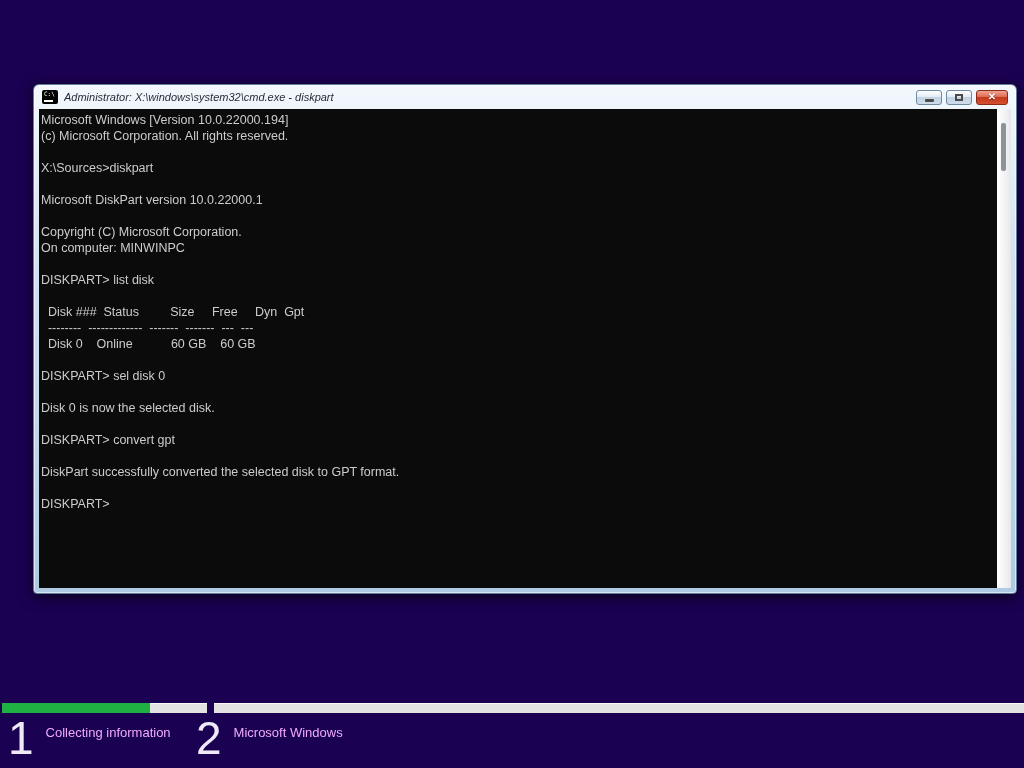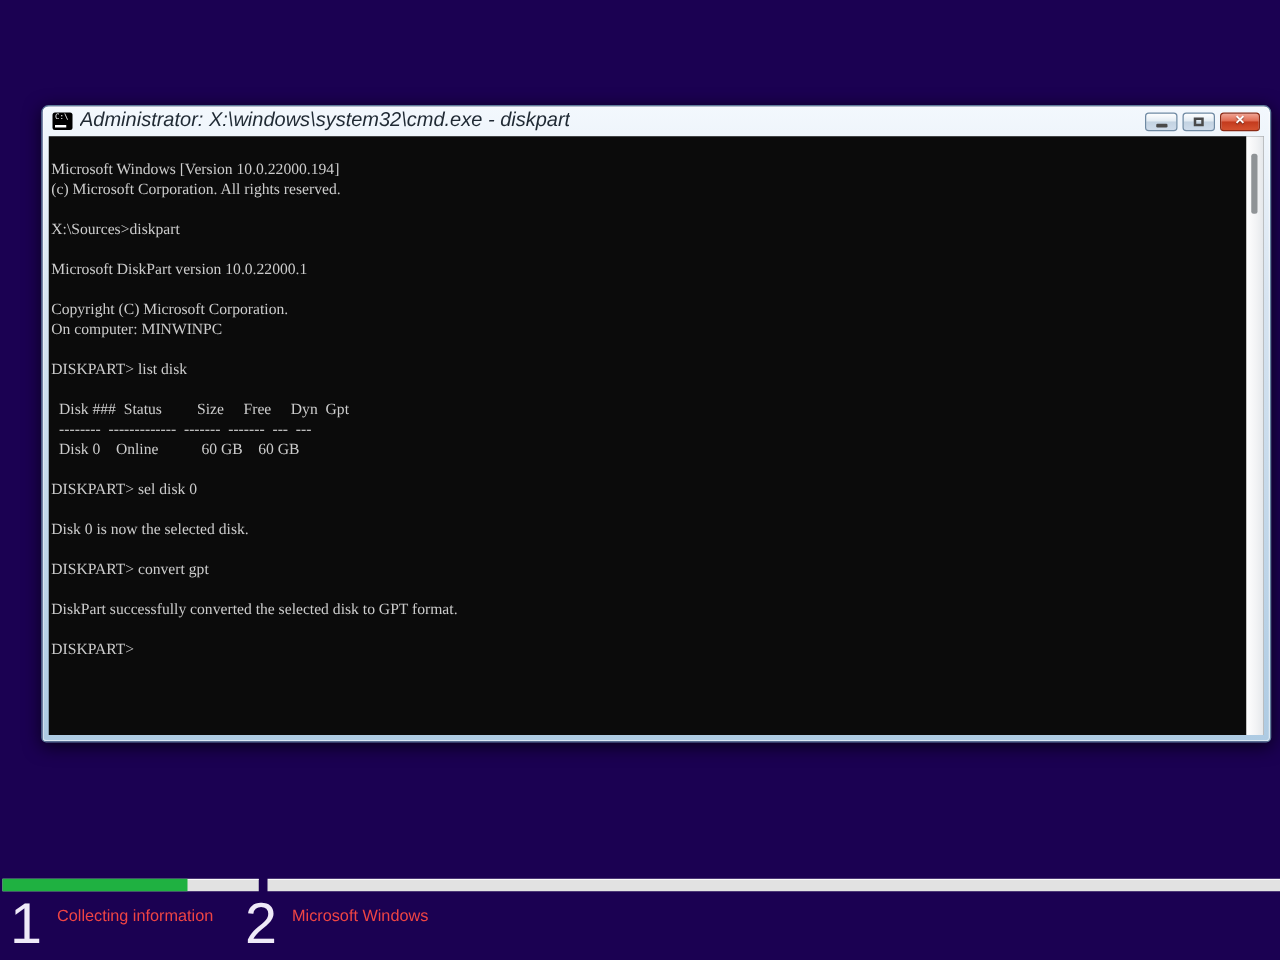--- a/index.html
+++ b/index.html
@@ -30,21 +30,21 @@
   }
   .cmd-icon .prompt {
     position:absolute; left:2px; top:1px;
     color:#fff; font-family:"DejaVu Sans Mono", monospace;
     font-size:6px; line-height:6px; letter-spacing:0;
   }
   .cmd-icon .bar {
     position:absolute; left:2px; bottom:2px; width:9px; height:2px; background:#fff;
   }
   .title-text {
-    font-size:16px; font-style:italic; color:#1f2933;
+    font-size:11px; font-style:italic; color:#1f2933;
     white-space:nowrap; overflow:hidden;
   }
   .win-buttons { margin-left:auto; display:flex; gap:4px; margin-right:3px; }
   .win-btn {
     height:15px; border-radius:3px;
     border:1px solid #6f8aa3;
     display:flex; align-items:center; justify-content:center;
     font-size:9px; line-height:1; cursor:default;
   }
   .btn-min, .btn-max {
@@ -64,22 +64,22 @@
     text-shadow:0 1px 1px rgba(0,0,0,0.5);
   }
 
   .console {
     display:flex;
     height:479px;
     background: var(--console-bg, #0b0b0b);
   }
   .console pre {
     flex:1;
-    padding:18px 0 0 2px;
-    font-family:Liberation Serif, serif;
+    padding:3px 0 0 2px;
+    font-family:Liberation Sans, sans-serif;
     font-size:12.5px;
     line-height:16px;
     color: var(--console-text, #cccccc);
     white-space:pre;
     overflow:hidden;
   }
   .scrollbar {
     width:14px; position:relative; flex:0 0 auto;
     background: linear-gradient(90deg,#ffffff 0%,#f1f2f4 60%,#e4e7ea 100%);
   }
@@ -110,21 +110,21 @@
     position:absolute; top:714px; display:flex; align-items:flex-start;
   }
   .step-1 { left:8px; }
   .step-2 { left:196px; }
   .step-number {
     font-size:46px; line-height:48px; font-weight:200;
     color:#efeaf8;
   }
   .step-label {
     margin-left:12px; margin-top:11px;
-    font-size:13px; color:#ef4444;
+    font-size:13px; color:#f0abfc;
   }
 </style>
 </head>
 <body>
 
 <div class="cmd-window">
   <div class="titlebar">
     <div class="cmd-icon">
       <span class="prompt">C:\</span>
       <span class="bar"></span>

